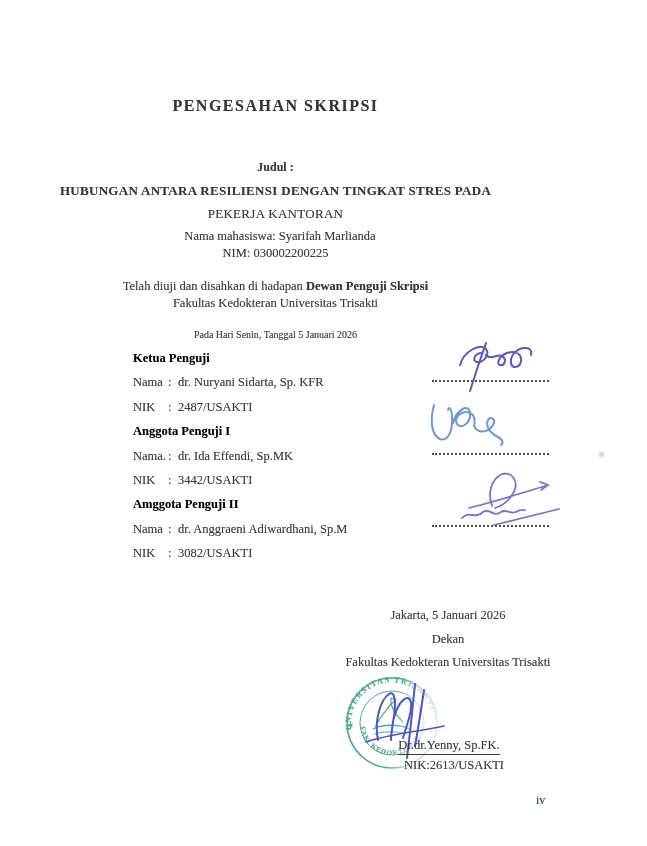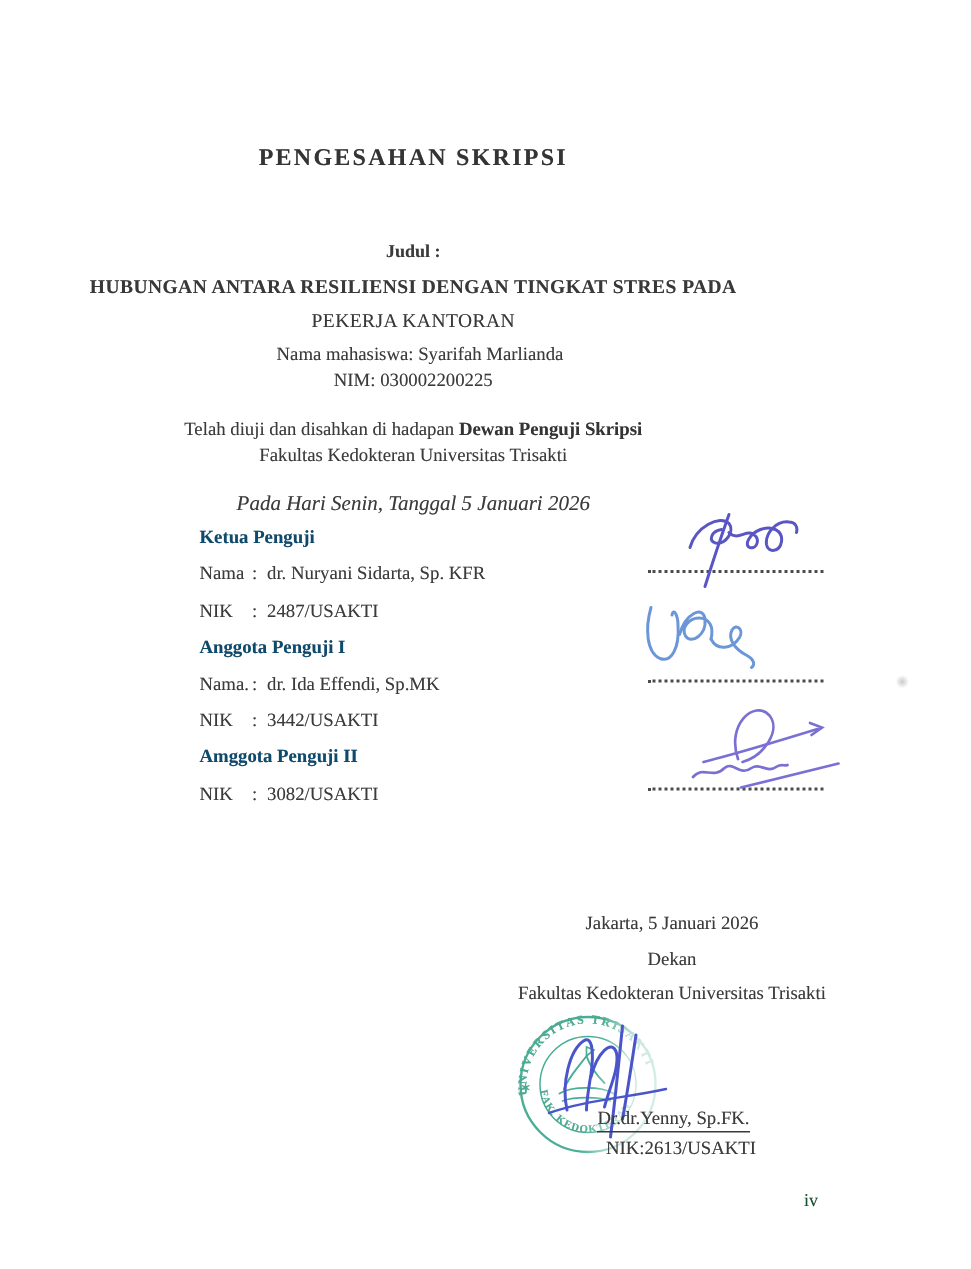--- a/index.html
+++ b/index.html
@@ -13,24 +13,24 @@
 
   #heading    { top:97px;  font-size:16px; font-weight:bold; letter-spacing:1.5px; color:#343434; }
   #judul      { top:160px; font-size:12px; font-weight:bold; color:#3a3a3a; }
   #title1     { top:183px; font-size:13px; font-weight:bold; letter-spacing:0.3px; color:#383838; }
   #title2     { top:206px; font-size:13px; font-weight:normal; letter-spacing:0.3px; color:#383838; }
   #student    { top:229px; font-size:12.5px;padding-left:45px; }
   #nim        { top:246px; font-size:12.5px; }
   #statement  { top:279px; font-size:12.5px; }
   #statement b{ color:#343434; }
   #stmt-fac   { top:296px; font-size:12.5px; }
-  #examdate   { top:329px; font-size:14px;font-style:italic; }
+  #examdate   { top:329px; font-size:10px; }
 
   #examiners  { top:346px; left:133px; width:330px; font-size:12.5px; line-height:24.4px; }
-  .role       { font-weight:bold; color:#0c4a6e; }
+  .role       { font-weight:bold; color:#000000; }
   .lbl        { display:inline-block; width:35px; }
   .sep        { display:inline-block; width:10px; }
 
   .dotline    { position:absolute; left:432px; width:117px; height:0;
                 border-bottom:2px dotted #4c4c4c; }
   #dot1 { top:380px; } #dot2 { top:453px; } #dot3 { top:525px; }
 
   .sig { position:absolute; }
   #sig1 { left:450px; top:341px; }
   #sig2 { left:427px; top:399px; }
@@ -75,20 +75,21 @@
   <div id="examiners" class="abs">
     <div class="role">Ketua Penguji</div>
     <div><span class="lbl">Nama</span><span class="sep">:</span><span>dr. Nuryani Sidarta, Sp. KFR</span></div>
     <div><span class="lbl">NIK</span><span class="sep">:</span><span>2487/USAKTI</span></div>
 
     <div class="role">Anggota Penguji I</div>
     <div><span class="lbl">Nama.</span><span class="sep">:</span><span>dr. Ida Effendi, Sp.MK</span></div>
     <div><span class="lbl">NIK</span><span class="sep">:</span><span>3442/USAKTI</span></div>
 
     <div class="role">Amggota Penguji II</div>
+    <div><span class="lbl">Nama</span><span class="sep">:</span><span>dr. Anggraeni Adiwardhani, Sp.M</span></div>
     <div><span class="lbl">NIK</span><span class="sep">:</span><span>3082/USAKTI</span></div>
   </div>
 
   <div id="dot1" class="dotline"></div>
   <div id="dot2" class="dotline"></div>
   <div id="dot3" class="dotline"></div>
 
   <svg id="sig1" class="sig" width="90" height="52" viewBox="0 0 90 52">
     <g fill="none" stroke-width="2" stroke-linecap="round" stroke="#5a55c4">
       <path d="M36,2 C31,16 25,34 20,50"></path>

